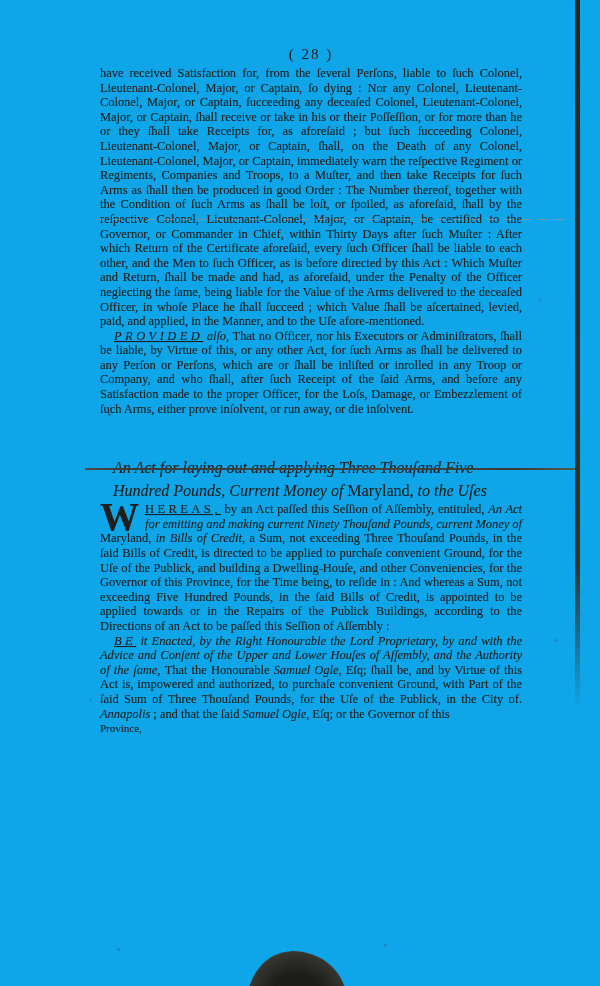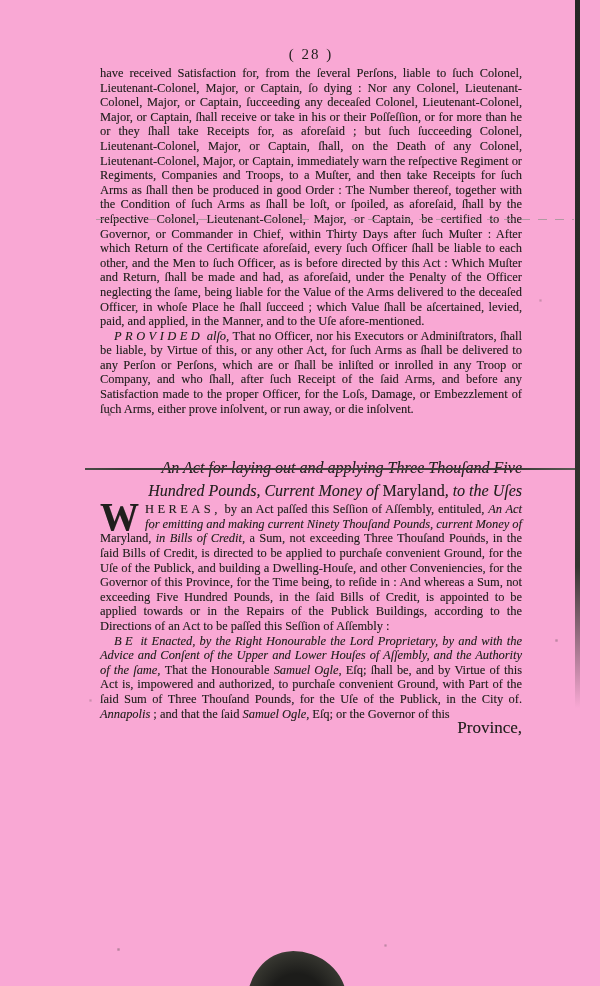--- a/index.html
+++ b/index.html
@@ -1,56 +1,56 @@
 <!DOCTYPE html>
 <html><head>
 <meta charset="utf-8">
 <style>
   html,body{margin:0;padding:0;background:#e9e8e4;}
   .page{
     position:relative;
     width:600px;height:986px;
-    background:#f9a8d4;
+    background:#0ea5e9;
     font-family:"Liberation Serif","DejaVu Serif",serif;
     color:#201f1d;
     overflow:hidden;
   }
   .column{position:absolute;left:100px;top:46px;width:422px;}
   .page-number{
     text-align:center;font-size:15px;letter-spacing:2px;
     margin:0;height:20px;
   }
   p.body{
     font-size:12.4px;line-height:14.6px;text-align:justify;
     margin:0;text-shadow:0.2px 0.2px 0 rgba(32,31,29,0.35);
   }
   .p1{margin-top:18px;}
   .p2{margin-top:15px;text-indent:14px;}
   .enacted{margin-top:21px;text-indent:14px;}
   .seg-i{font-style:italic;}
   .seg-r{font-style:normal;}
-  .seg-lsp{letter-spacing:3.5px;}
+  .seg-lsp{letter-spacing:3.5px;text-decoration:underline;}
   .heading{
     margin-top:40px;padding-left:13px;
     font-size:16px;line-height:23px;font-style:italic;
     text-shadow:0.2px 0.2px 0 rgba(32,31,29,0.3);
   }
-  .heading-line{position:relative;text-align:right;}
+  .heading-line{position:relative;}
   .heading-line.struck::after{
     content:"";position:absolute;left:-28px;top:12px;width:492px;height:1.5px;
     background:linear-gradient(to right,#4a4a46,#3a3a36 8%,#44443f 60%,#3a3a36 88%,#5a5a54);
     pointer-events:none;
   }
   .whereas{margin-top:27px;}
   .dropcap{
     float:left;font-size:39px;line-height:28px;height:28px;
     padding:1px 6px 0 0;font-weight:bold;
   }
   .catchword{
-    margin:0;font-size:17px;line-height:14.6px;text-align:right;
+    margin:0;font-size:11px;line-height:14.6px;
     text-shadow:0.2px 0.2px 0 rgba(32,31,29,0.35);
   }
   .gutter-shadow{
     position:absolute;left:575px;top:0;width:5px;height:708px;
     background:linear-gradient(#262624,#2e2e2a 55%,#34342f 80%,rgba(50,50,46,0));
   }
   .artifact-line{
     position:absolute;left:96px;top:219px;width:478px;height:1px;
     background:repeating-linear-gradient(to right,rgba(150,150,144,0.75) 0 9px,rgba(150,150,144,0) 9px 17px);
   }

